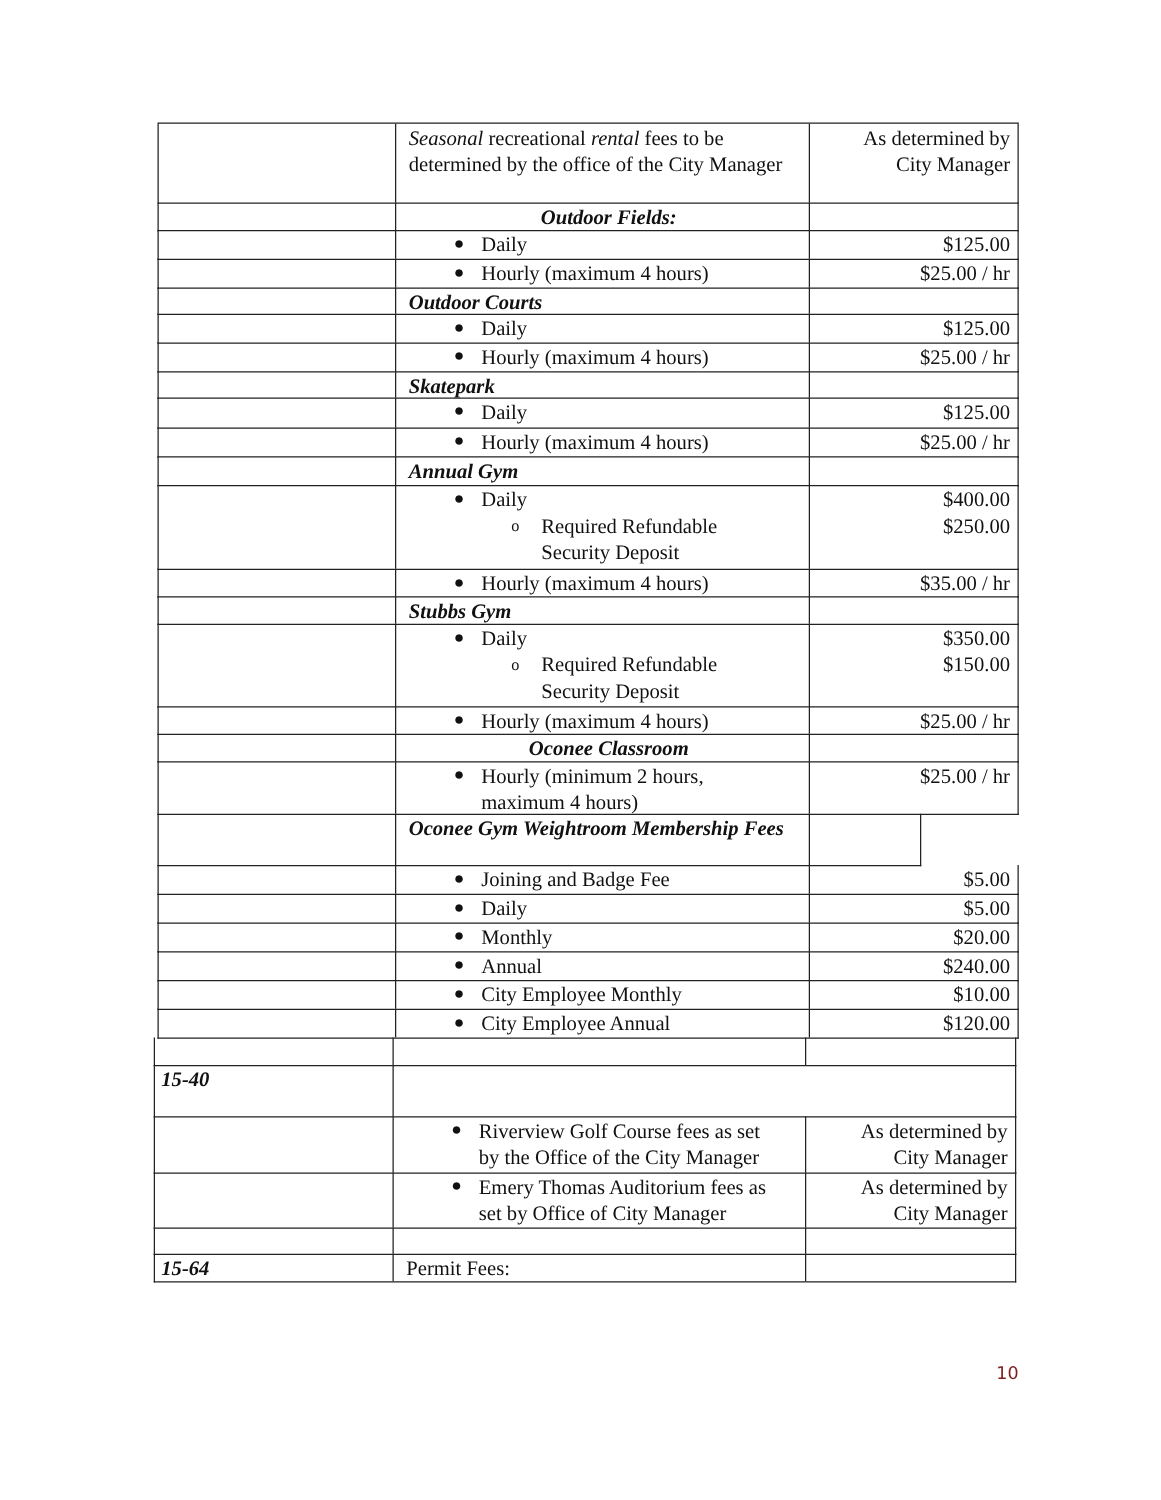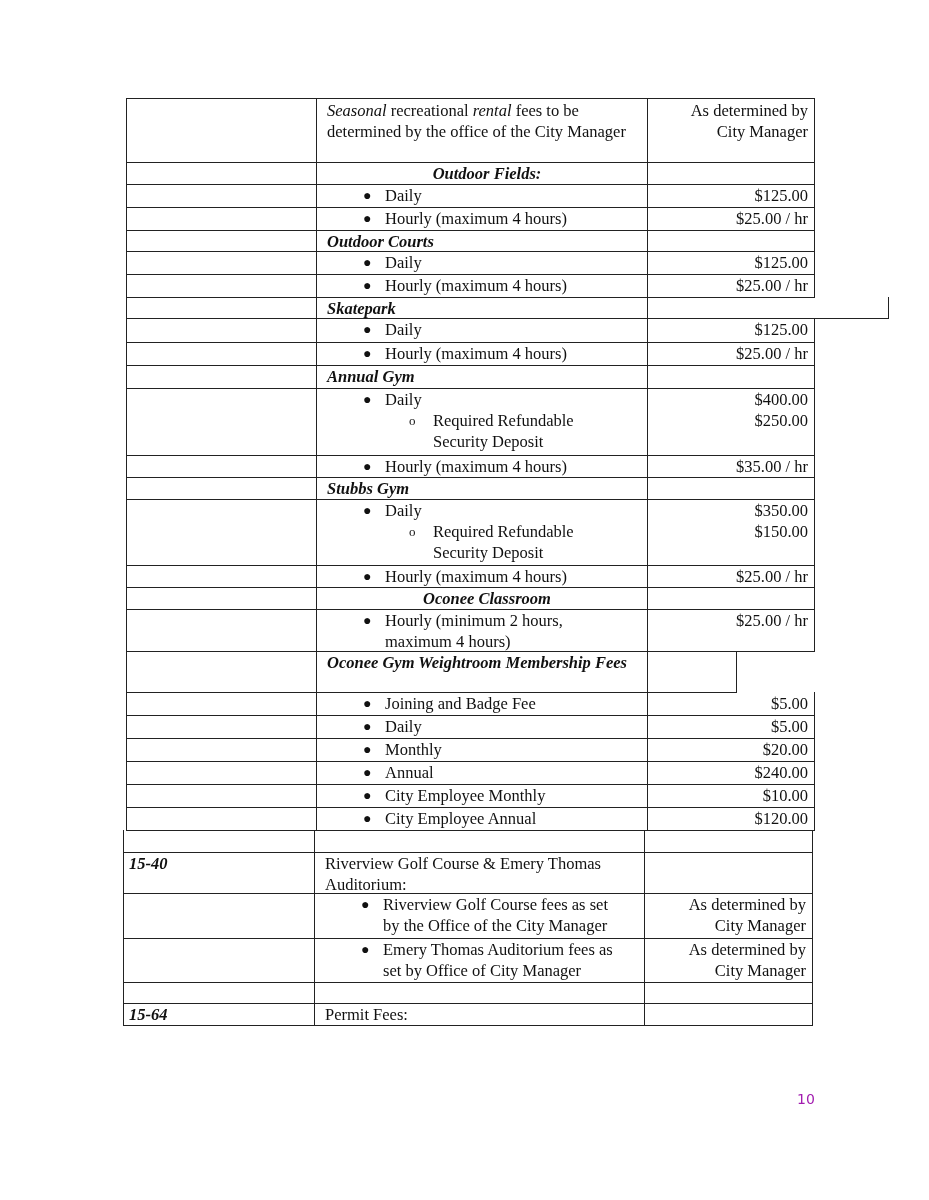--- a/index.html
+++ b/index.html
@@ -11,21 +11,21 @@
   .cell { position:absolute; top:0; bottom:0; box-sizing:border-box; line-height:21px; padding-top:1px; }
   .c1 { left:0; padding-left:5px; border-right:1.4px solid #222; }
   .c2 { padding-left:10px; border-right:1.4px solid #222; }
   .c3 { padding-right:6px; text-align:right; }
   .bi { font-weight:bold; font-style:italic; }
   .it { font-style:italic; }
   .b1 { display:flex; padding-left:36px; }
   .b1 .dot { width:22px; flex:none; font-size:14px; }
   .b2 { display:flex; padding-left:82px; }
   .b2 .dot { width:24px; flex:none; font-size:13px; }
-  .pn { position:absolute; left:797px; top:1091px; font-family:"DejaVu Sans", sans-serif; font-size:14px; color:#a21caf; }
+  .pn { position:absolute; left:797px; top:1091px; font-family:"DejaVu Sans", sans-serif; font-size:14px; color:#7f1d1d; }
 </style>
 </head>
 <body>
 
 <div id="doc-table">
     <div class="row top" style="left: 126px; width: 689px; top: 98px; height: 65px;">
       <div class="cell c1" style="width: 190px;"></div>
       <div class="cell c2" style="left: 190px; width: 331px;"><span class="it">Seasonal</span><span> recreational </span><span class="it">rental</span><span> fees to be determined by the office of the City Manager</span></div>
       <div class="cell c3" style="left: 521px; width: 166px;">
         <div>As determined by</div>
@@ -87,21 +87,21 @@
       <div class="cell c2" style="left: 190px; width: 331px;">
         <div class="b1">
           <span class="dot">●</span>
           <span>Hourly (maximum 4 hours)</span>
         </div>
       </div>
       <div class="cell c3" style="left: 521px; width: 166px;">
         <div>$25.00 / hr</div>
       </div>
     </div>
-    <div class="row" style="left: 126px; width: 763px; top: 297px; height: 22px;">
+    <div class="row" style="left: 126px; width: 689px; top: 297px; height: 22px;">
       <div class="cell c1" style="width: 190px;"></div>
       <div class="cell c2" style="left: 190px; width: 331px;">
         <div class="bi">Skatepark</div>
       </div>
       <div class="cell c3" style="left: 521px; width: 166px;"></div>
     </div>
     <div class="row" style="left: 126px; width: 689px; top: 318px; height: 25px;">
       <div class="cell c1" style="width: 190px;"></div>
       <div class="cell c2" style="left: 190px; width: 331px;">
         <div class="b1">
@@ -295,23 +295,20 @@
         <div>$120.00</div>
       </div>
     </div>
     <div class="row" style="left: 123px; width: 690px; top: 830px; height: 23px;">
       <div class="cell c1" style="width: 191px;"></div>
       <div class="cell c2" style="left: 191px; width: 330px;"></div>
       <div class="cell c3" style="left: 521px; width: 167px;"></div>
     </div>
     <div class="row" style="left: 123px; width: 690px; top: 852px; height: 42px;">
       <div class="cell c1" style="width: 191px;"><span class="bi">15-40</span></div>
-      <div class="cell c2" style="left: 191px; width: 330px;">
-        <div>Riverview Golf Course &amp; Emery Thomas<br>Auditorium:</div>
-      </div>
       <div class="cell c3" style="left: 521px; width: 167px;"></div>
     </div>
     <div class="row" style="left: 123px; width: 690px; top: 893px; height: 46px;">
       <div class="cell c1" style="width: 191px;"></div>
       <div class="cell c2" style="left: 191px; width: 330px;">
         <div class="b1">
           <span class="dot">●</span>
           <span>Riverview Golf Course fees as set<br>by the Office of the City Manager</span>
         </div>
       </div>

